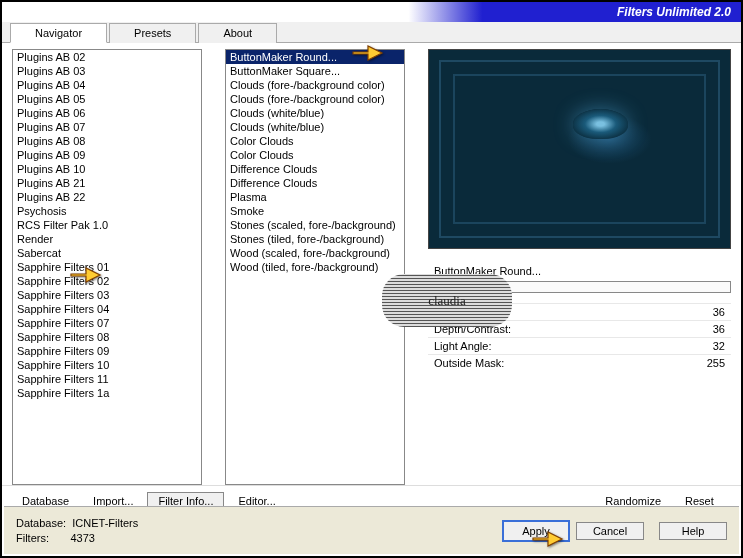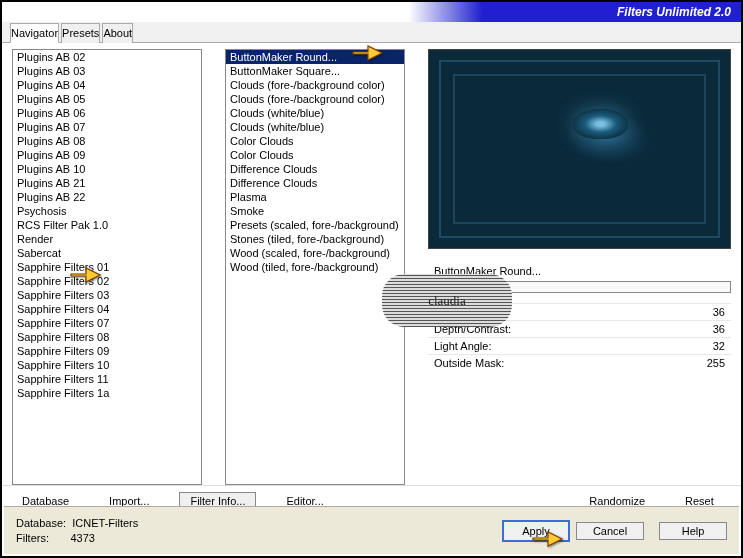--- a/index.html
+++ b/index.html
@@ -1,20 +1,20 @@
 <!DOCTYPE html>
 <html><head>
 <meta charset="utf-8">
 <style>
 * { box-sizing: border-box; margin: 0; padding: 0; font-family: "Tahoma", "Segoe UI", sans-serif; font-size: 11px; }
 body { background: #fff; width: 743px; height: 558px; border: 2px solid #000; position: relative; overflow: hidden; }
 .titlebar { height: 20px; background: linear-gradient(to right, #fff 0%, #fff 55%, #2020d0 65%, #2020d0 100%); display: flex; justify-content: flex-end; align-items: center; padding-right: 10px; }
 .titlebar-text { color: #fff; font-style: italic; font-weight: bold; font-size: 12px; }
 .tabs { display: flex; border-bottom: 1px solid #aaa; padding-left: 8px; background: #f0f0f0; }
-.tab { padding: 3px 0; border: 1px solid #aaa; border-bottom: none; background: #f0f0f0; margin-right: 2px; position: relative; top: 1px; cursor: pointer; }
+.tab { padding: 3px 24px; border: 1px solid #aaa; border-bottom: none; background: #f0f0f0; margin-right: 2px; position: relative; top: 1px; cursor: pointer; }
 .tab.active { background: #fff; border-bottom: 1px solid #fff; }
 .main { display: flex; padding: 6px 10px 0 10px; gap: 23px; height: 442px; }
 .col1 { width: 190px; display: flex; flex-direction: column; }
 .listbox { border: 1px solid #888; background: #fff; overflow-y: scroll; flex: 1; }
 .listbox::-webkit-scrollbar { width: 16px; }
 .listbox::-webkit-scrollbar-track { background: #f0f0f0; border-left: 1px solid #ccc; }
 .listbox::-webkit-scrollbar-thumb { background: #cdcdcd; border: 1px solid #aaa; }
 .listitem { padding: 1px 4px; white-space: nowrap; cursor: pointer; }
 .listitem.selected { background: #0a246a; color: #fff; }
 .col2 { width: 180px; display: flex; flex-direction: column; }
@@ -25,21 +25,21 @@
   radial-gradient(ellipse 60px 35px at 60% 45%, #1a4a6a 0%, #0a2a3a 70%),
   linear-gradient(45deg, transparent 40%, rgba(120,200,255,0.3) 50%, transparent 60%),
   linear-gradient(-30deg, transparent 35%, rgba(120,200,255,0.25) 45%, transparent 55%);
 }
 .preview::after { content: ""; position: absolute; top: 30%; left: 48%; width: 55px; height: 30px; background: radial-gradient(ellipse, #7ac0e0 10%, #1a5a7a 40%, #0a2a3a 80%); border-radius: 50% 50% 45% 45%; box-shadow: 0 0 20px rgba(100,200,255,0.4); }
 .frames { position: absolute; inset: 10px; border: 2px solid rgba(60,120,160,0.4); }
 .frames::before { content: ""; position: absolute; inset: 12px; border: 2px solid rgba(60,120,160,0.35); }
 .filtername-row { margin-top: 14px; padding: 2px 6px; }
 .progress { height: 12px; border: 1px solid #888; background: #fafafa; margin: 2px 0 10px 0; }
 .param-row { display: flex; justify-content: space-between; padding: 2px 6px; border-top: 1px solid #e8e8e8; }
-.tbar { display: flex; gap: 20px; padding: 6px 10px; border-top: 1px solid #ddd; }
+.tbar { display: flex; gap: 4px; padding: 6px 10px; border-top: 1px solid #ddd; }
 .tbar .spacer { flex: 1; }
 .tbar button, .bottom button { padding: 2px 10px; min-width: 68px; background: #f0f0f0; border: 1px solid #888; cursor: pointer; font-family: inherit; font-size: 11px; }
 .tbar .flat { border: none; background: transparent; text-align: left; min-width: 56px; }
 .bottom { position: absolute; left: 2px; right: 2px; bottom: 2px; height: 48px; background: #ece9d8; border-top: 1px solid #aaa; display: flex; align-items: center; padding: 0 12px; }
 .status { font-size: 11px; line-height: 1.3; }
 .bottom .spacer { flex: 1; }
 .bottom button.primary { border: 2px solid #3a6fd8; padding: 3px 16px; }
 .pointer { position: absolute; z-index: 50; pointer-events: none; }
 .pointer svg { filter: drop-shadow(1px 1px 1px rgba(0,0,0,0.5)); }
 .watermark { position: absolute; left: 380px; top: 272px; width: 130px; height: 53px; z-index: 60; background: repeating-linear-gradient(0deg, #555 0 1px, #ddd 1px 3px); border-radius: 22px; display: flex; align-items: center; justify-content: center; pointer-events: none; }
@@ -95,21 +95,21 @@
         <div class="listitem">Clouds (fore-/background color)</div>
         <div class="listitem">Clouds (fore-/background color)</div>
         <div class="listitem">Clouds (white/blue)</div>
         <div class="listitem">Clouds (white/blue)</div>
         <div class="listitem">Color Clouds</div>
         <div class="listitem">Color Clouds</div>
         <div class="listitem">Difference Clouds</div>
         <div class="listitem">Difference Clouds</div>
         <div class="listitem">Plasma</div>
         <div class="listitem">Smoke</div>
-        <div class="listitem">Presets (scaled, fore-/background)</div>
+        <div class="listitem">Stones (scaled, fore-/background)</div>
         <div class="listitem">Stones (tiled, fore-/background)</div>
         <div class="listitem">Wood (scaled, fore-/background)</div>
         <div class="listitem">Wood (tiled, fore-/background)</div>
       </div>
   </div>
   <div class="col3">
     <div class="preview">
         <div class="frames"></div>
       </div>
     <div class="filtername-row">ButtonMaker Round...</div>

